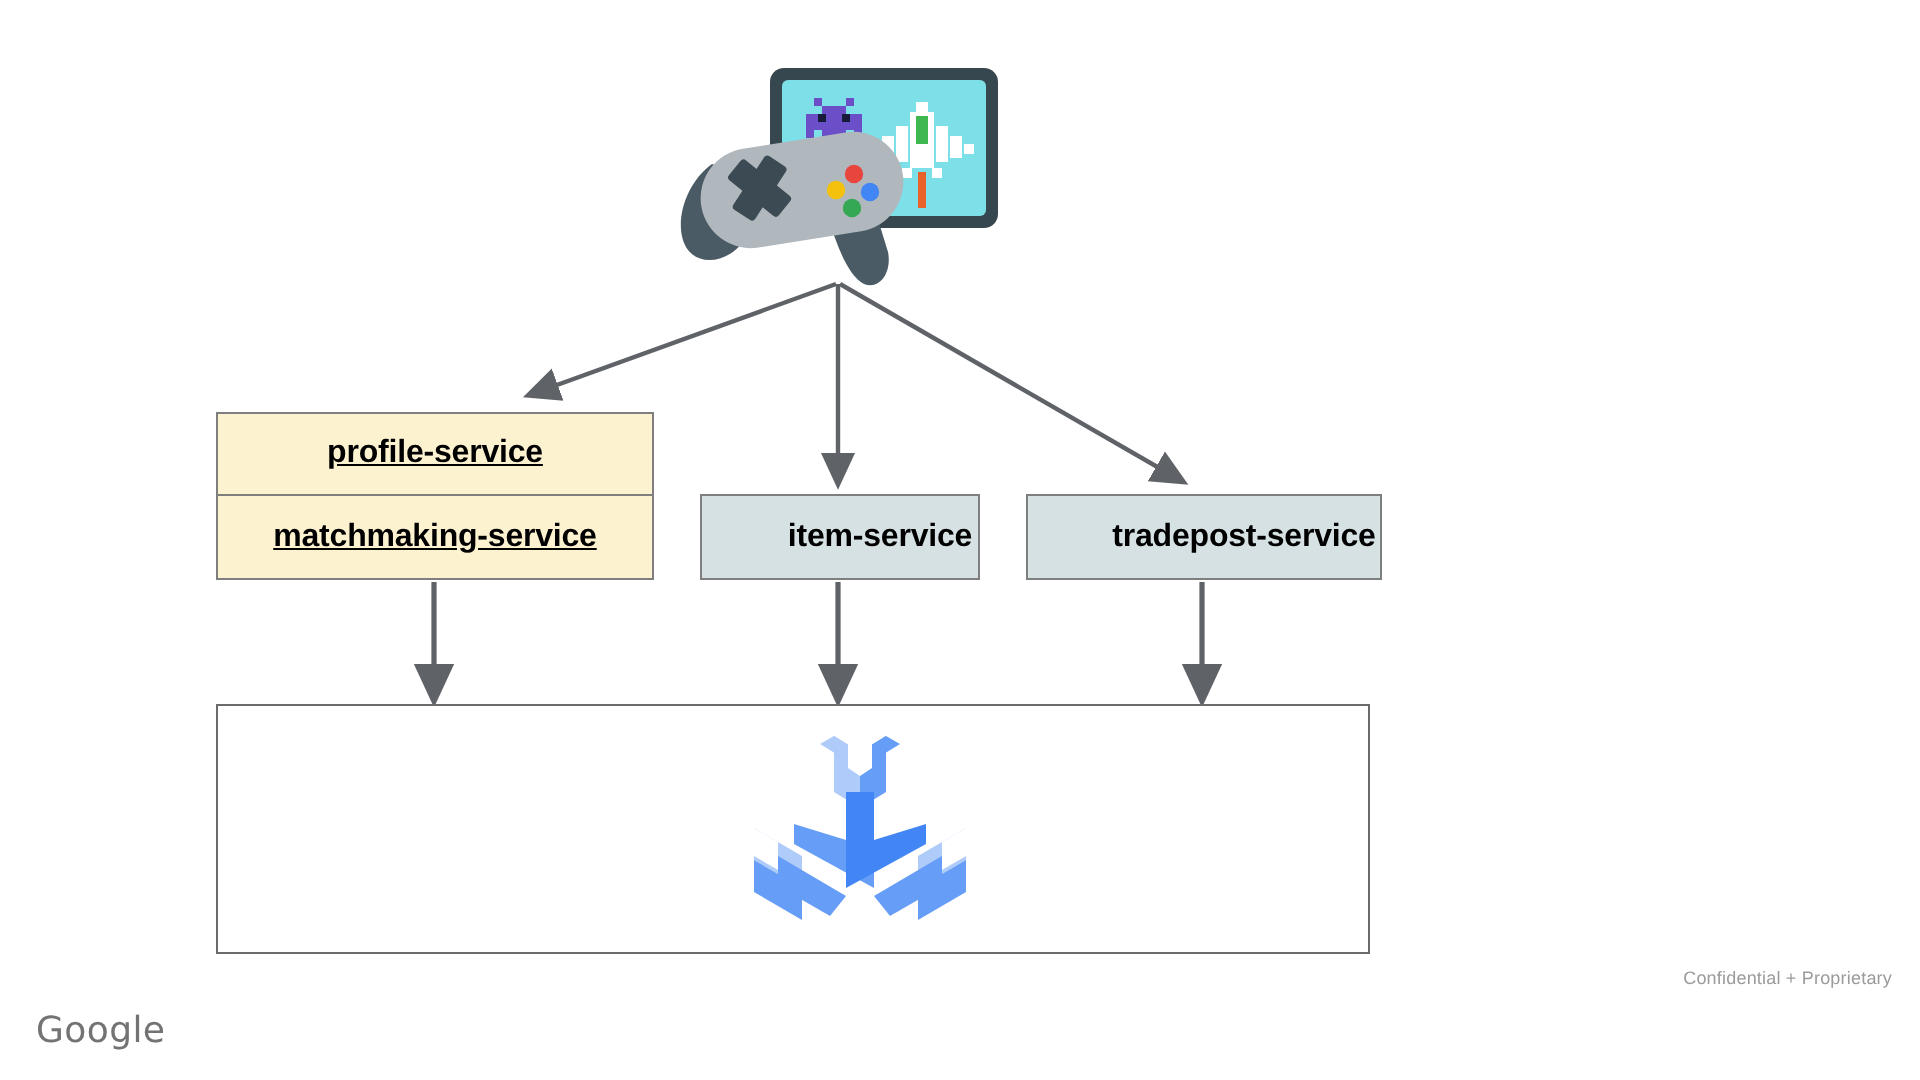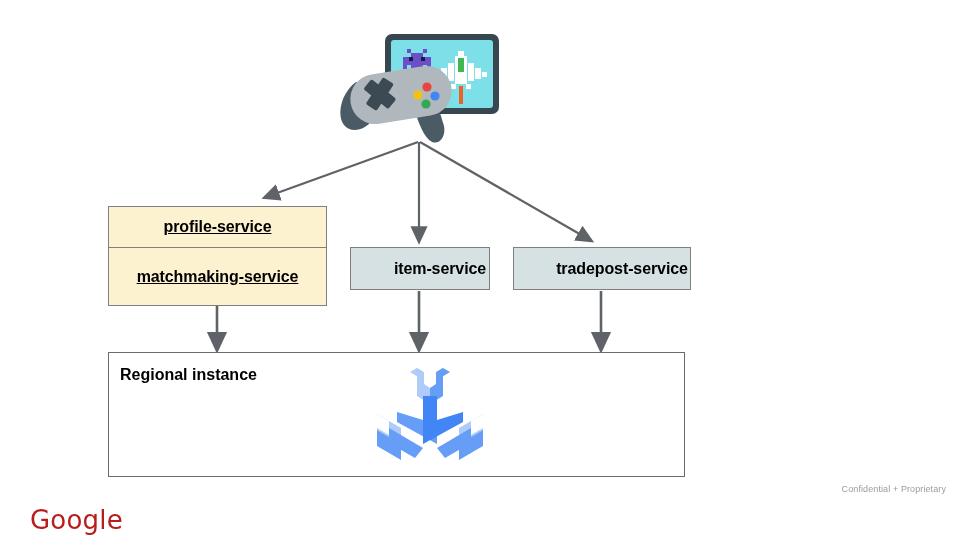--- a/index.html
+++ b/index.html
@@ -53,21 +53,21 @@
   }
   .svc-cream { background: #fdf2d0; text-decoration: underline; }
   .svc-blue  { background: #d6e1e4; padding-left: 40px; }
 
   #box-profile {
     left: 108px; top: 206px;
     width: 219px; height: 42px;
   }
   #box-matchmaking {
     left: 108px; top: 247px;
-    width: 219px; height: 59px;
+    width: 219px; height: 43px;
   }
   #box-item {
     left: 350px; top: 247px;
     width: 140px; height: 43px;
   }
   #box-tradepost {
     left: 513px; top: 247px;
     width: 178px; height: 43px;
   }
 
@@ -92,24 +92,24 @@
     left: 258px;
     top: 13px;
     width: 126px;
     height: 105px;
   }
   #gke-icon svg { display: block; }
 
   
   #google-logo {
     position: absolute;
-    left: 30px;
+    left: 18px;
     top: 505px;
-    font-size: 26px;
-    color: #b91c1c;
+    font-size: 18px;
+    color: #737373;
     font-family: "DejaVu Sans", sans-serif;
     letter-spacing: 0.2px;
   }
   #footer-note {
     position: absolute;
     right: 14px;
     top: 484px;
     font-size: 9px;
     color: #9b9b9b;
     letter-spacing: 0.1px;
@@ -218,21 +218,20 @@
 
   <div class="svc-box svc-blue" id="box-item">
     <span>item-service</span>
   </div>
 
   <div class="svc-box svc-blue" id="box-tradepost">
     <span>tradepost-service</span>
   </div>
 
   <div id="regional-instance">
-    <div id="regional-title">Regional instance</div>
 
     <div id="gke-icon">
       <svg viewBox="0 0 126 105" width="126" height="105">
 
         <path fill="#aecbfa" d="M50,2 L50,30 L63,38 L63,10 Z"></path>
         <path fill="#aecbfa" d="M50,2 L63,10 L56,14 L43,6 Z"></path>
 
         <path fill="#669df6" d="M76,2 L76,30 L63,38 L63,10 Z"></path>
         <path fill="#669df6" d="M76,2 L63,10 L70,14 L83,6 Z"></path>
 

